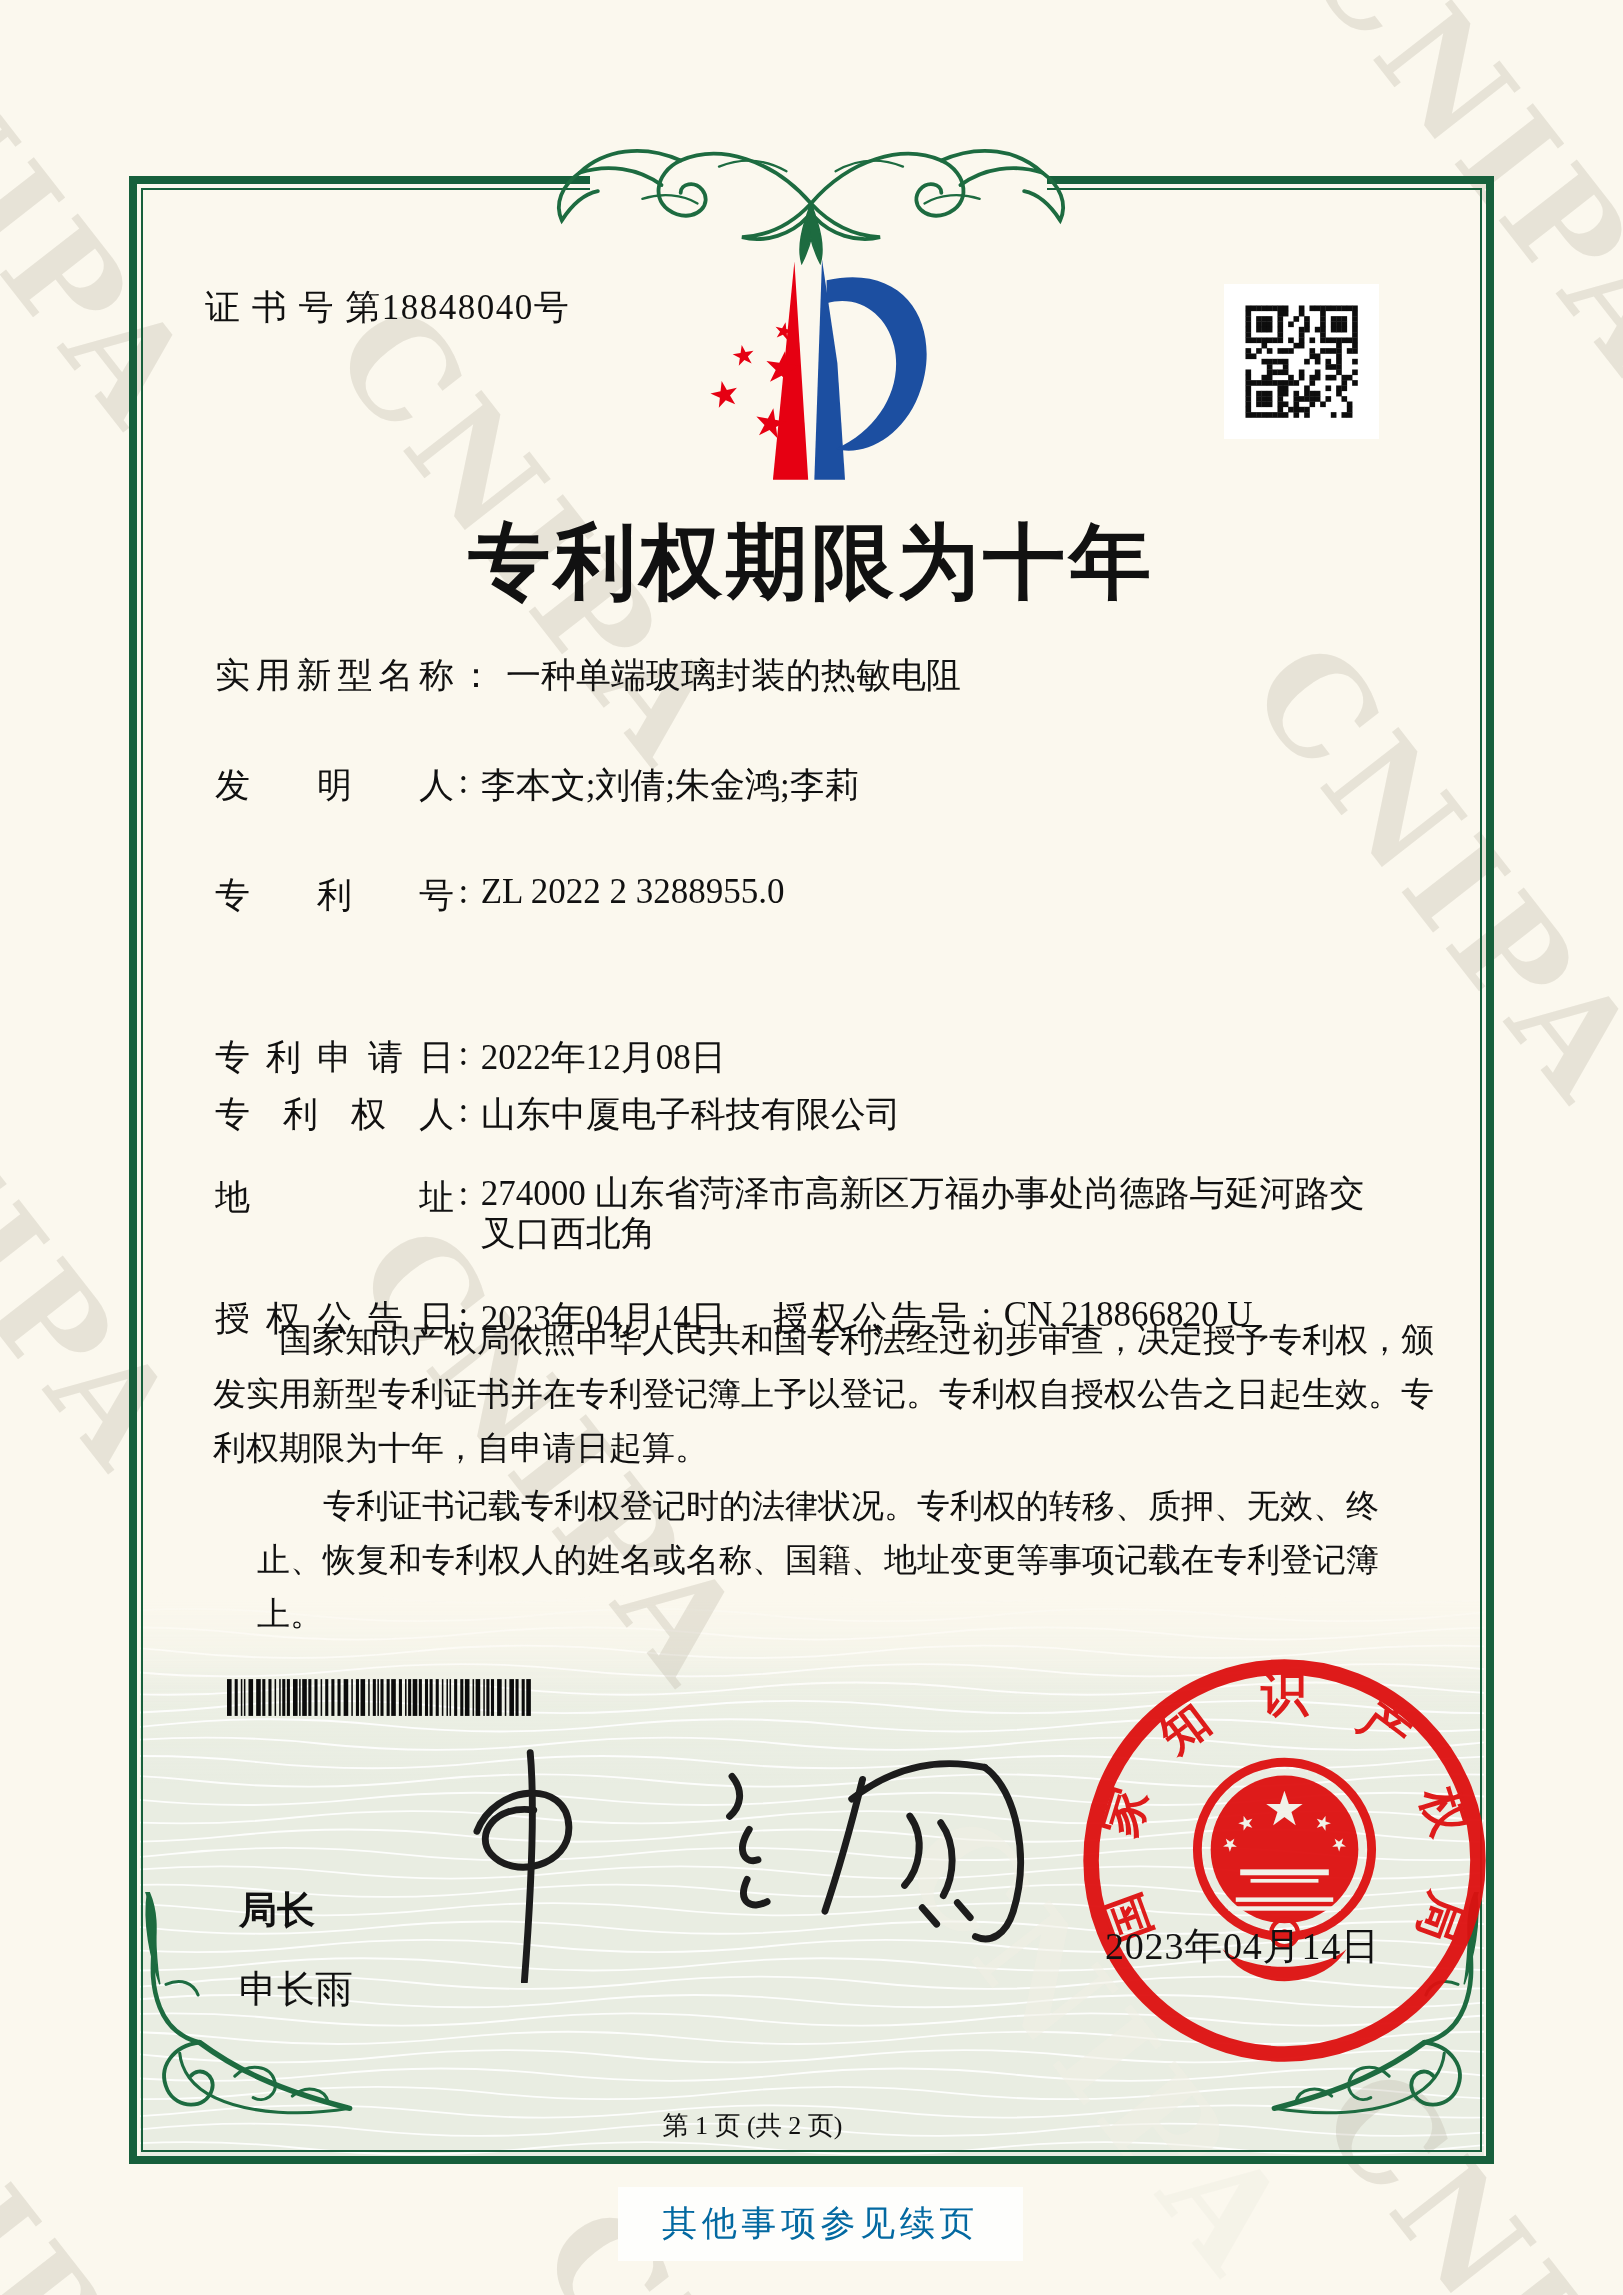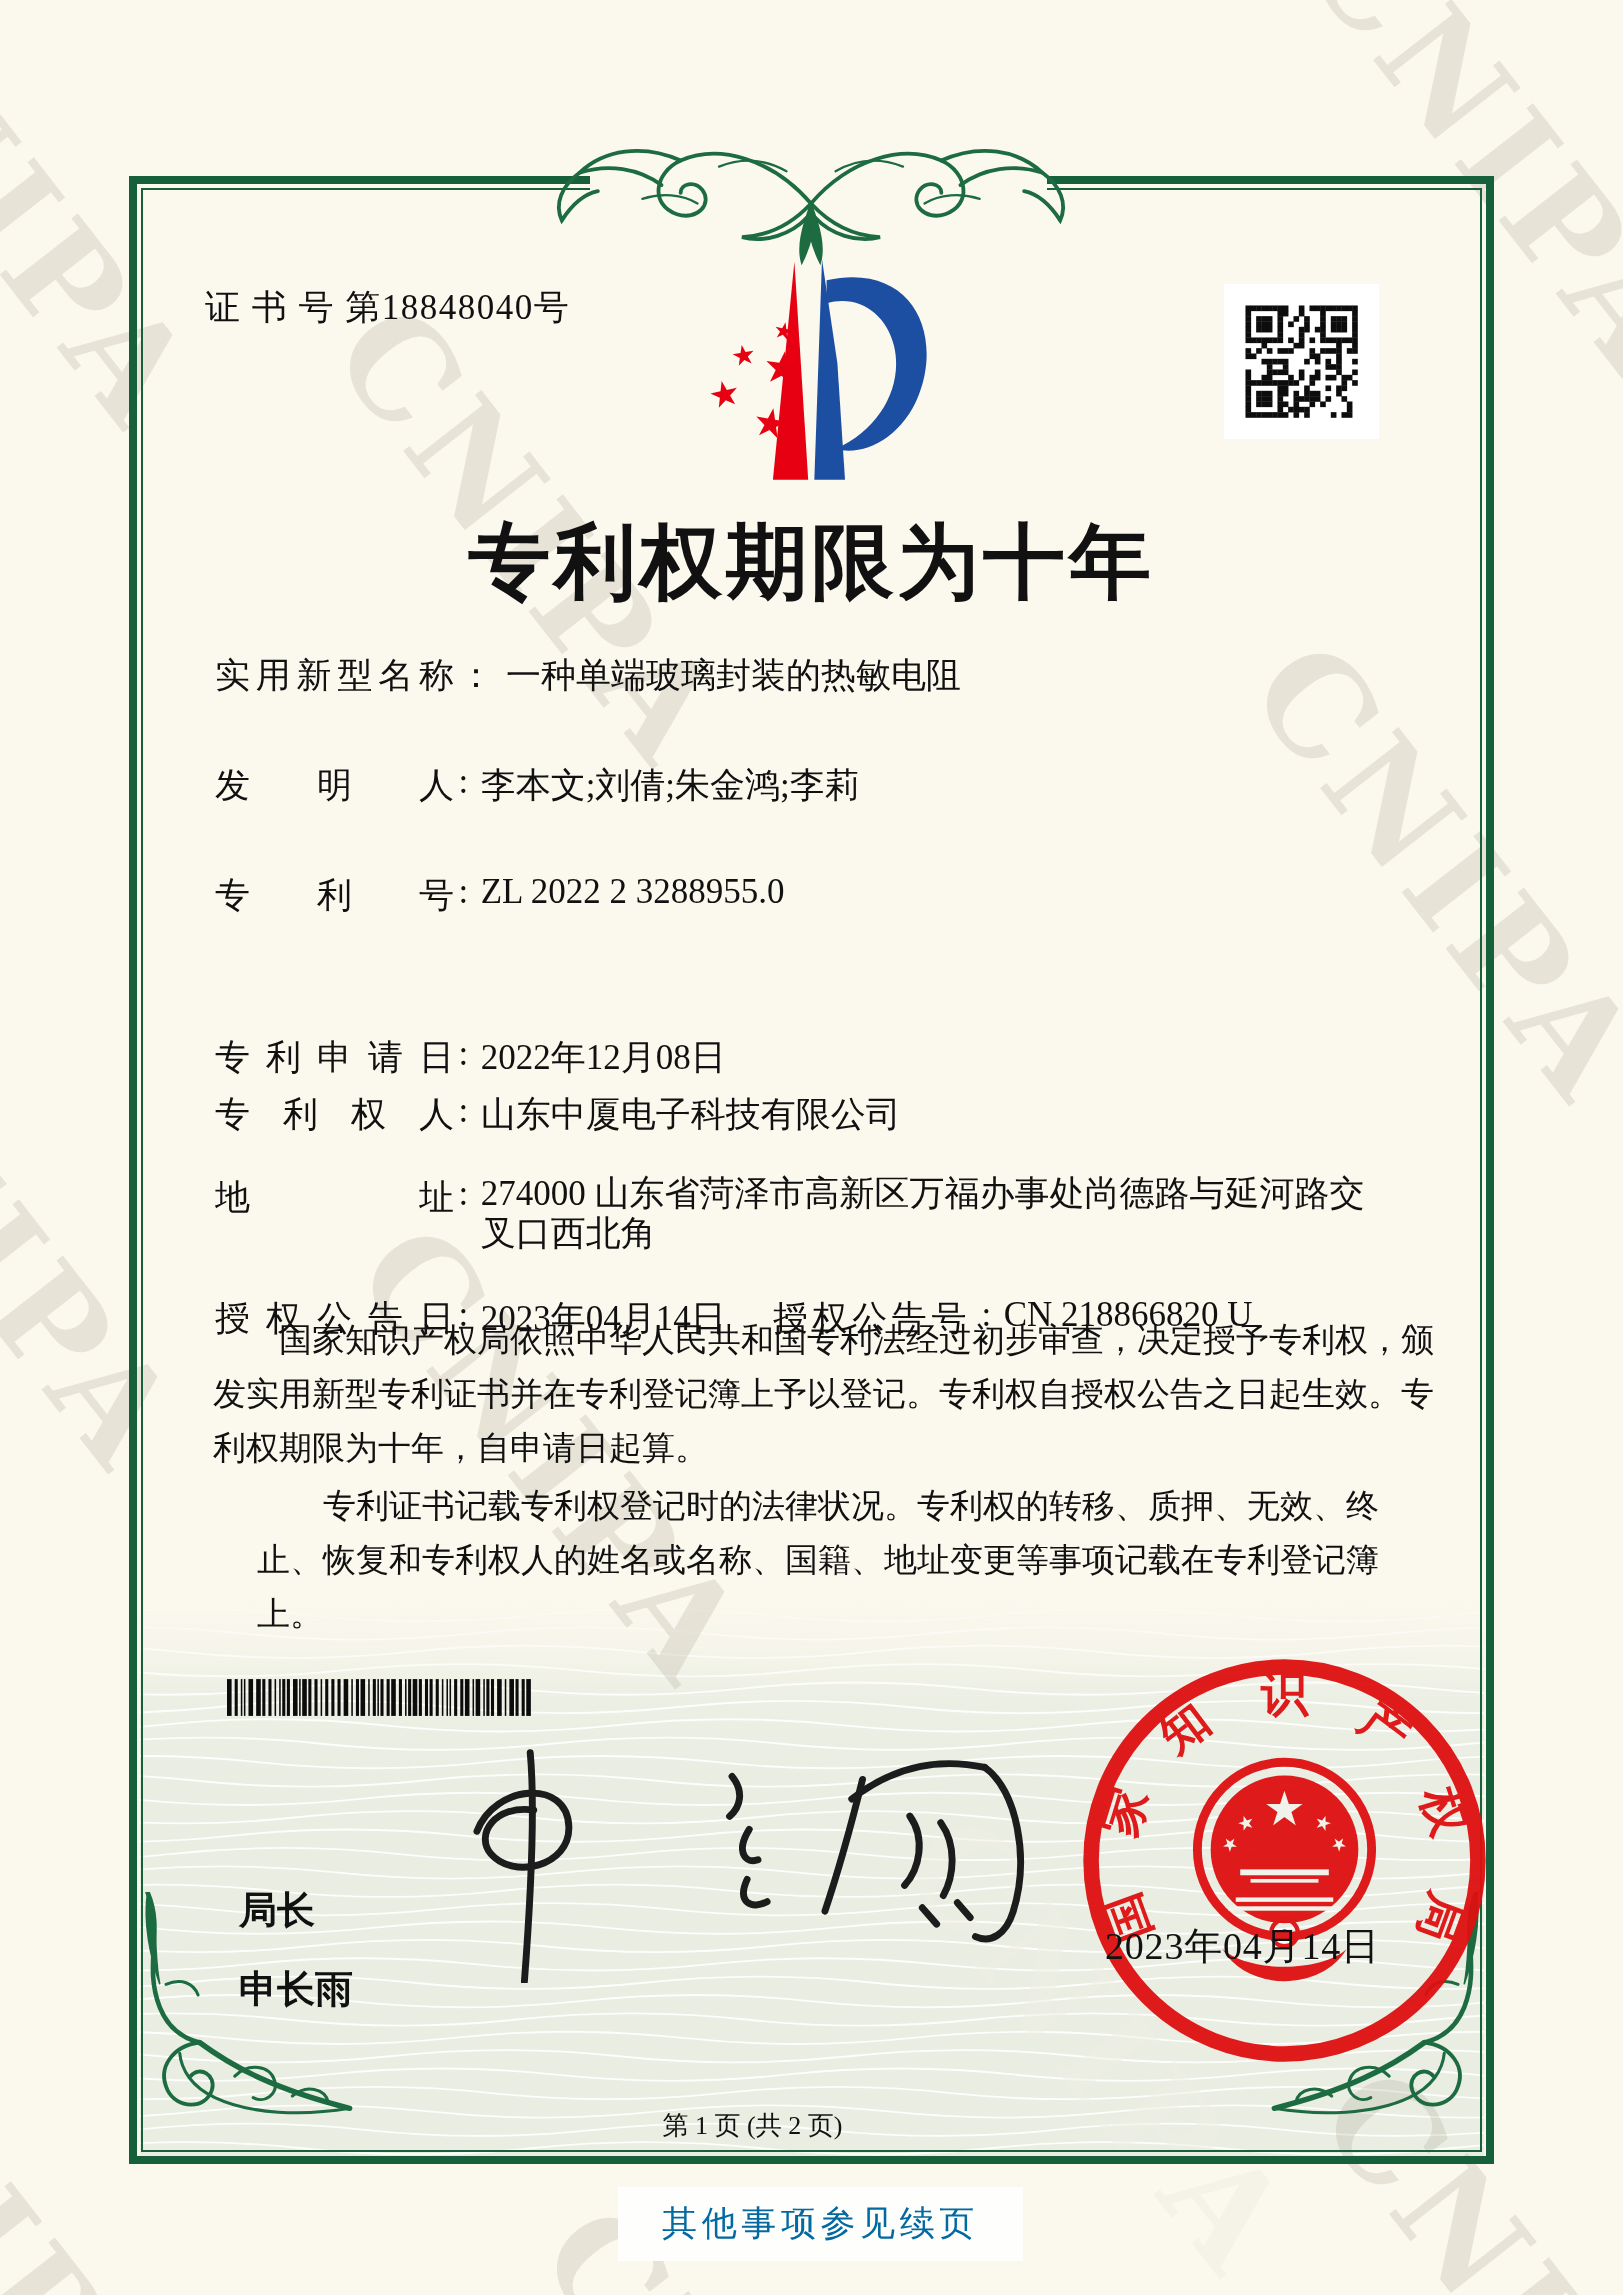--- a/index.html
+++ b/index.html
@@ -45,21 +45,21 @@
   .g2{position:absolute;left:773px;top:1295px;font-size:35px;z-index:5;white-space:nowrap;}
   .g2 .lbl2{letter-spacing:4.6px;margin-right:6px;}
 
   .paras{position:absolute;left:213px;top:1313px;width:1224px;font-size:33px;line-height:54px;z-index:5;}
   .paras p{margin:0;text-indent:66px;}
   .paras p + p{margin-top:3.8px;margin-left:44px;}
 
   .barcode{position:absolute;left:227px;top:1679px;z-index:5;}
   .signer-title{position:absolute;left:239px;top:1885px;font-size:38px;font-weight:bold;
                 font-family:"Liberation Sans","DejaVu Sans",sans-serif;z-index:5;}
-  .signer-name{position:absolute;left:239px;top:1964px;font-size:38px;font-weight:bold;
+  .signer-name{position:absolute;left:239px;top:1964px;font-size:38px;font-weight:normal;
                font-family:"Liberation Sans","DejaVu Sans",sans-serif;z-index:5;}
   .signature{position:absolute;left:405px;top:1730px;z-index:5;}
 
   .seal{position:absolute;left:1063px;top:1639px;z-index:6;opacity:.95;}
   .seal-date{position:absolute;left:1105px;top:1921px;font-size:38px;letter-spacing:0.8px;z-index:7;}
 
   .footer-page{position:absolute;left:446px;top:2108px;width:613px;text-align:center;font-size:26px;z-index:5;}
   .note-box{position:absolute;left:618px;top:2187px;width:405px;height:74px;background:#FEFEFC;z-index:5;
             text-align:center;line-height:74px;font-size:35px;letter-spacing:4.6px;color:#0369a1;}
 </style>

